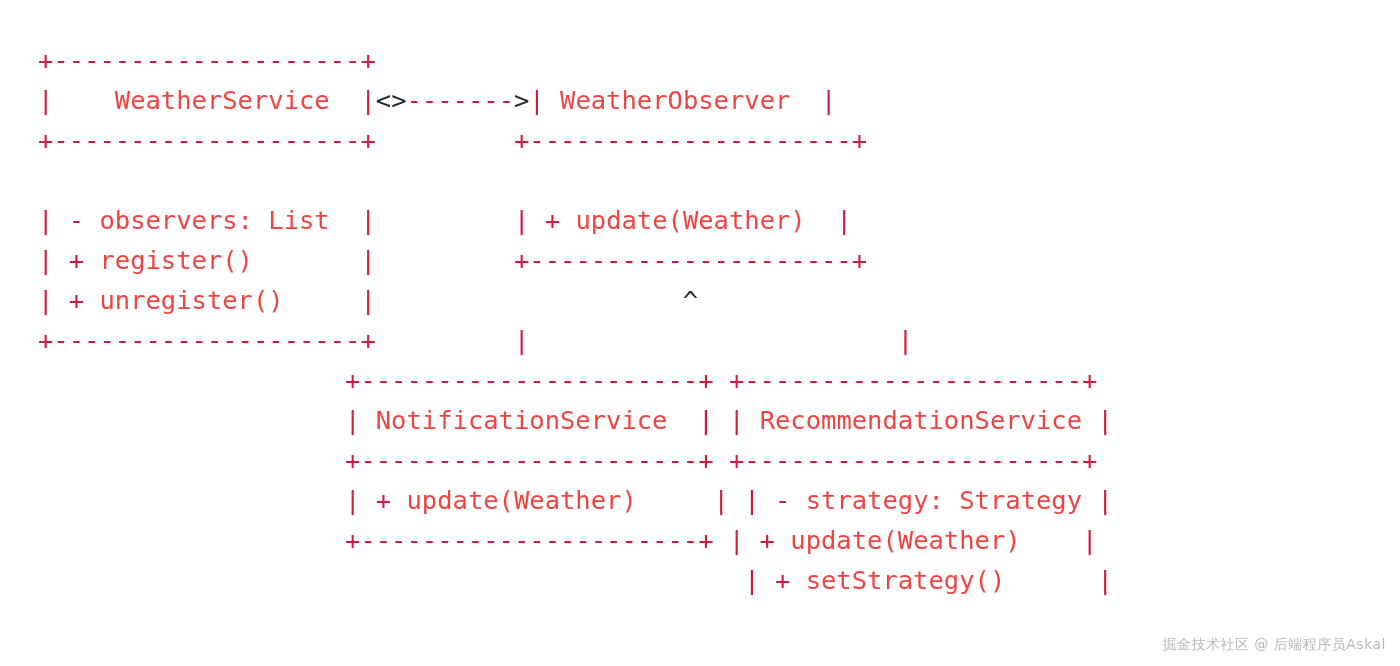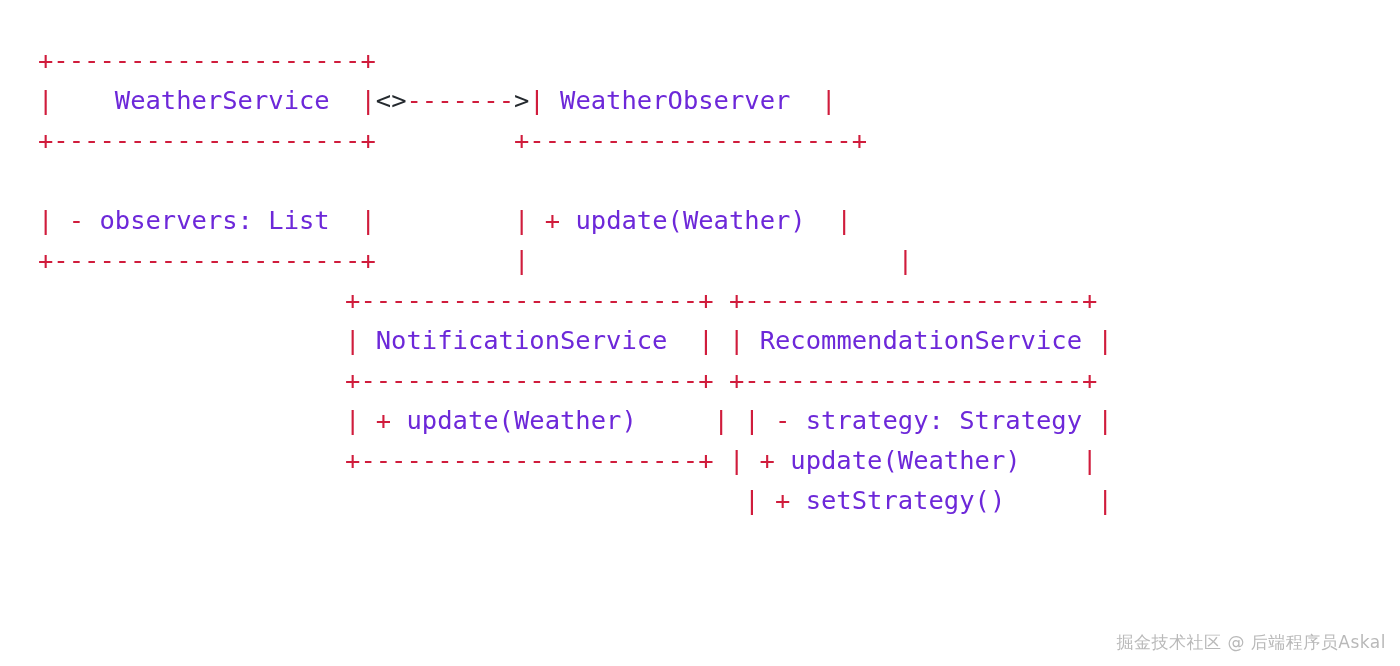--- a/index.html
+++ b/index.html
@@ -38,49 +38,51 @@
   }
 
   .ascii-line {
     white-space: pre;
     height: 40px;
     display: block;
   }
 
   
   .tok-box   { color: #d01c3c; }   
-  .tok-ident { color: #6d28d9; }   
+  .tok-ident { color: #ef4444; }   
   .tok-arrow { color: #24292e; }   
   .tok-blue  { color: #1a4f9c; }   
   .tok-space { color: transparent; }
 
   
   .watermark {
     position: absolute;
     right: 14px;
     bottom: 12px;
     font-family: "DejaVu Sans", "Liberation Sans", sans-serif;
-    font-size: 17px;
+    font-size: 14px;
     color: #b9b9b9;
     letter-spacing: 0.5px;
     white-space: nowrap;
     user-select: none;
     pointer-events: none;
   }
 </style>
 </head>
 <body>
 
 <div id="diagram-canvas">
 
   <pre class="ascii-art" id="ascii-art-block"><span class="ascii-line"><span class="tok-box">+--------------------+</span>
 </span><span class="ascii-line"><span class="tok-box">|</span><span class="tok-space">    </span><span class="tok-ident">WeatherService</span><span class="tok-space">  </span><span class="tok-box">|</span><span class="tok-arrow">&lt;&gt;</span><span class="tok-box">-------</span><span class="tok-arrow">&gt;</span><span class="tok-box">|</span><span class="tok-space"> </span><span class="tok-ident">WeatherObserver</span><span class="tok-space">  </span><span class="tok-box">|</span>
 </span><span class="ascii-line"><span class="tok-box">+--------------------+</span><span class="tok-space">         </span><span class="tok-box">+---------------------+</span>
 </span><span class="ascii-line"><span class="tok-space"></span>
 </span><span class="ascii-line"><span class="tok-box">|</span><span class="tok-space"> </span><span class="tok-box">-</span><span class="tok-space"> </span><span class="tok-ident">observers: List</span><span class="tok-space">  </span><span class="tok-box">|</span><span class="tok-space">         </span><span class="tok-box">|</span><span class="tok-space"> </span><span class="tok-box">+</span><span class="tok-space"> </span><span class="tok-ident">update(Weather)</span><span class="tok-space">  </span><span class="tok-box">|</span>
+</span><span class="ascii-line"><span class="tok-box">|</span><span class="tok-space"> </span><span class="tok-box">+</span><span class="tok-space"> </span><span class="tok-ident">register()</span><span class="tok-space">       </span><span class="tok-box">|</span><span class="tok-space">         </span><span class="tok-box">+---------------------+</span>
+</span><span class="ascii-line"><span class="tok-box">|</span><span class="tok-space"> </span><span class="tok-box">+</span><span class="tok-space"> </span><span class="tok-ident">unregister()</span><span class="tok-space">     </span><span class="tok-box">|</span><span class="tok-space">                    </span><span class="tok-arrow">^</span>
 </span><span class="ascii-line"><span class="tok-box">+--------------------+</span><span class="tok-space">         </span><span class="tok-box">|</span><span class="tok-space">                        </span><span class="tok-box">|</span>
 </span><span class="ascii-line"><span class="tok-space">                    </span><span class="tok-box">+----------------------+</span><span class="tok-space"> </span><span class="tok-box">+----------------------+</span>
 </span><span class="ascii-line"><span class="tok-space">                    </span><span class="tok-box">|</span><span class="tok-space"> </span><span class="tok-ident">NotificationService</span><span class="tok-space">  </span><span class="tok-box">|</span><span class="tok-space"> </span><span class="tok-box">|</span><span class="tok-space"> </span><span class="tok-ident">RecommendationService</span><span class="tok-space"> </span><span class="tok-box">|</span>
 </span><span class="ascii-line"><span class="tok-space">                    </span><span class="tok-box">+----------------------+</span><span class="tok-space"> </span><span class="tok-box">+----------------------+</span>
 </span><span class="ascii-line"><span class="tok-space">                    </span><span class="tok-box">|</span><span class="tok-space"> </span><span class="tok-box">+</span><span class="tok-space"> </span><span class="tok-ident">update(Weather)</span><span class="tok-space">     </span><span class="tok-box">|</span><span class="tok-space"> </span><span class="tok-box">|</span><span class="tok-space"> </span><span class="tok-box">-</span><span class="tok-space"> </span><span class="tok-ident">strategy: Strategy</span><span class="tok-space"> </span><span class="tok-box">|</span>
 </span><span class="ascii-line"><span class="tok-space">                    </span><span class="tok-box">+----------------------+</span><span class="tok-space"> </span><span class="tok-box">|</span><span class="tok-space"> </span><span class="tok-box">+</span><span class="tok-space"> </span><span class="tok-ident">update(Weather)</span><span class="tok-space">    </span><span class="tok-box">|</span>
 </span><span class="ascii-line"><span class="tok-space">                                              </span><span class="tok-box">|</span><span class="tok-space"> </span><span class="tok-box">+</span><span class="tok-space"> </span><span class="tok-ident">setStrategy()</span><span class="tok-space">      </span><span class="tok-box">|</span>
 </span></pre>
 
   <div class="watermark">掘金技术社区 @ 后端程序员Askal</div>

